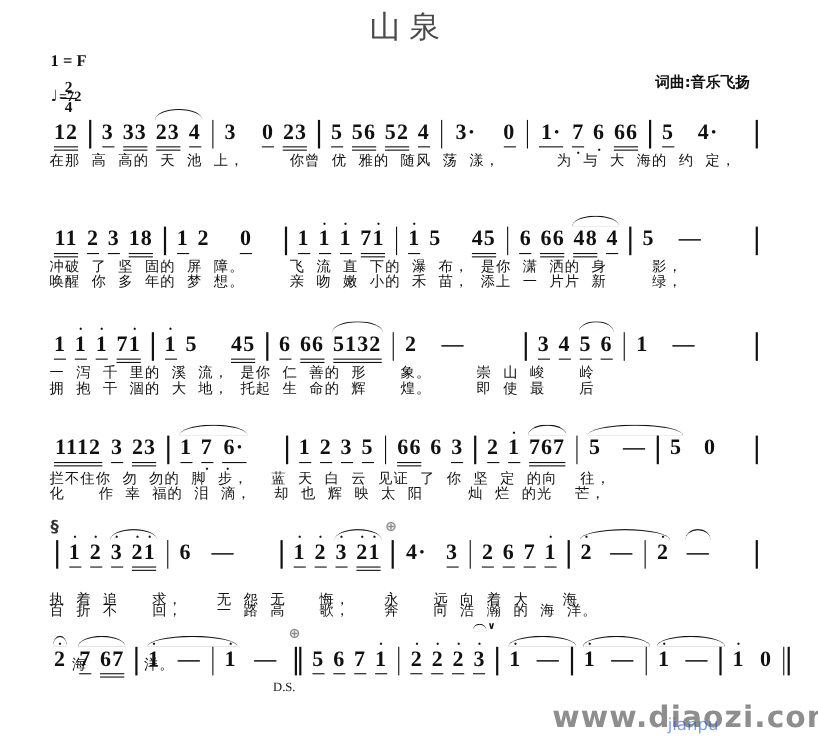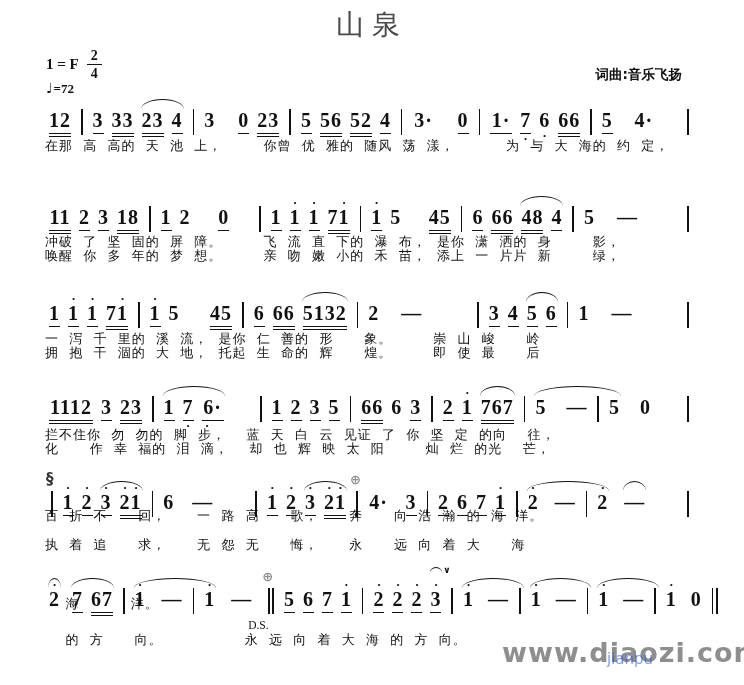--- a/index.html
+++ b/index.html
@@ -1,21 +1,21 @@
 <!DOCTYPE html>
 <html><head>
 <meta charset="utf-8">
 <style>
   html,body{margin:0;padding:0;background:#fff;}
   .sheet{position:relative;width:744px;height:685px;background:#fff;overflow:hidden;
          font-family:"Liberation Serif","DejaVu Serif",serif;color:#111;}
   .title{position:absolute;top:6px;left:0;right:0;text-align:center;
          font-size:28px;letter-spacing:8px;color:#4a4a4a;}
   .keysig{position:absolute;left:46px;top:48px;font-size:15px;font-weight:bold;
-          font-family:"Liberation Serif",serif;display:flex;align-items:center;gap:8px;}
+          font-family:"Liberation Serif",serif;display:flex;align-items:center;gap:8px;flex-direction:column;}
   .frac{display:inline-block;text-align:center;line-height:15px;font-size:14px;}
   .frac .nu{display:block;border-bottom:1.3px solid #111;padding:0 4px 1px;}
   .frac .de{display:block;padding-top:1px;}
   .tempo{position:absolute;left:46px;top:80px;font-size:13px;font-weight:bold;}
   .tempo .nglyph{font-family:"DejaVu Sans",sans-serif;font-size:14px;margin-right:1px;}
   .credit{position:absolute;top:66px;right:62px;font-size:13.5px;font-weight:bold;
           font-family:"DejaVu Sans",sans-serif;}
   
   .notes{position:absolute;left:45px;right:49px;display:flex;align-items:flex-start;}
   .s1{top:101px}.s2{top:198px}.s3{top:294px}.s4{top:388px}.s5{top:483px}.s6{top:580px}
@@ -42,21 +42,21 @@
   .fm{position:absolute;top:-13px;left:50%;transform:translateX(-50%);width:13px;height:6px;
       border-top:1.6px solid #111;border-radius:50% 50% 0 0/100% 100% 0 0;}
   .fmdot{width:2.6px;height:2.6px;background:#111;border-radius:50%;margin:1px auto 0;}
   .br{position:absolute;top:-15px;right:-9px;font-size:9px;font-weight:bold;
       font-family:"DejaVu Sans",sans-serif;}
   
   .ly{position:absolute;left:45px;font-size:13px;white-space:pre;letter-spacing:1px;
       font-family:"DejaVu Sans",sans-serif;color:#111;text-align:center;}
   .ly1a{top:137px}.ly1b{top:151px}.ly2a{top:233px}.ly2b{top:247px}
   .ly3a{top:330px}.ly3b{top:344px}.ly4a{top:426px}.ly4b{top:440px}
-  .ly5a{top:507px}.ly5b{top:536px}.ly6a{top:595px}.ly6b{top:631px}
+  .ly5a{top:546px}.ly5b{top:536px}.ly6a{top:595px}.ly6b{top:631px}
   
   .wm1{position:absolute;top:572px;left:574px;font-size:44px;font-weight:bold;color:#8e8e8e;
        letter-spacing:3px;font-family:"DejaVu Sans",sans-serif;}
   .wm2{position:absolute;top:637px;left:502px;font-size:27px;font-weight:bold;color:#8e8e8e;
        font-family:"DejaVu Sans",sans-serif;letter-spacing:1px;}
   .wm3{position:absolute;top:650px;left:566px;font-size:15px;font-weight:normal;color:#1d4ed8;
        opacity:.55;filter:blur(.6px);font-family:"DejaVu Sans",sans-serif;padding-left:41px;}
 </style>
 </head>
 <body>
@@ -1782,17 +1782,16 @@
   <div class="ly ly1a">在那  高  高的  天  池  上，        你曾  优  雅的  随风  荡  漾，          为  与  大  海的  约  定，</div>
   <div class="ly ly2a">冲破  了  坚  固的  屏  障。        飞  流  直  下的  瀑  布，  是你  潇  洒的  身        影，</div>
   <div class="ly ly2b">唤醒  你  多  年的  梦  想。        亲  吻  嫩  小的  禾  苗，  添上  一  片片  新        绿，</div>
   <div class="ly ly3a">一  泻  千  里的  溪  流，  是你  仁  善的  形      象。        崇  山  峻      岭</div>
   <div class="ly ly4a">拦不住你  勿  勿的  脚  步，    蓝  天  白  云  见证  了  你  坚  定  的向    往，</div>
   <div class="ly ly3b">拥  抱  干  涸的  大  地，  托起  生  命的  辉      煌。        即  使  最      后</div>
   <div class="ly ly4b">化      作  幸  福的  泪  滴，    却  也  辉  映  太  阳        灿  烂  的光    芒，</div>
   <div class="ly ly5a">百  折  不      回，      一  路  高      歌，      奔      向  浩  瀚  的  海  洋。</div>
   <div class="ly ly5b">执  着  追      求，      无  怨  无      悔，      永      远  向  着  大      海</div>
   <div class="ly ly6a">    海          洋。</div>
-  <div class="ly ly6b">    的  方      向。                永  远  向  着  大  海  的  方  向。</div>
 
   <div class="wm2">www.diaozi.com</div>
   <div class="wm3">jianpu</div>
 </div>
 
 </body></html>

